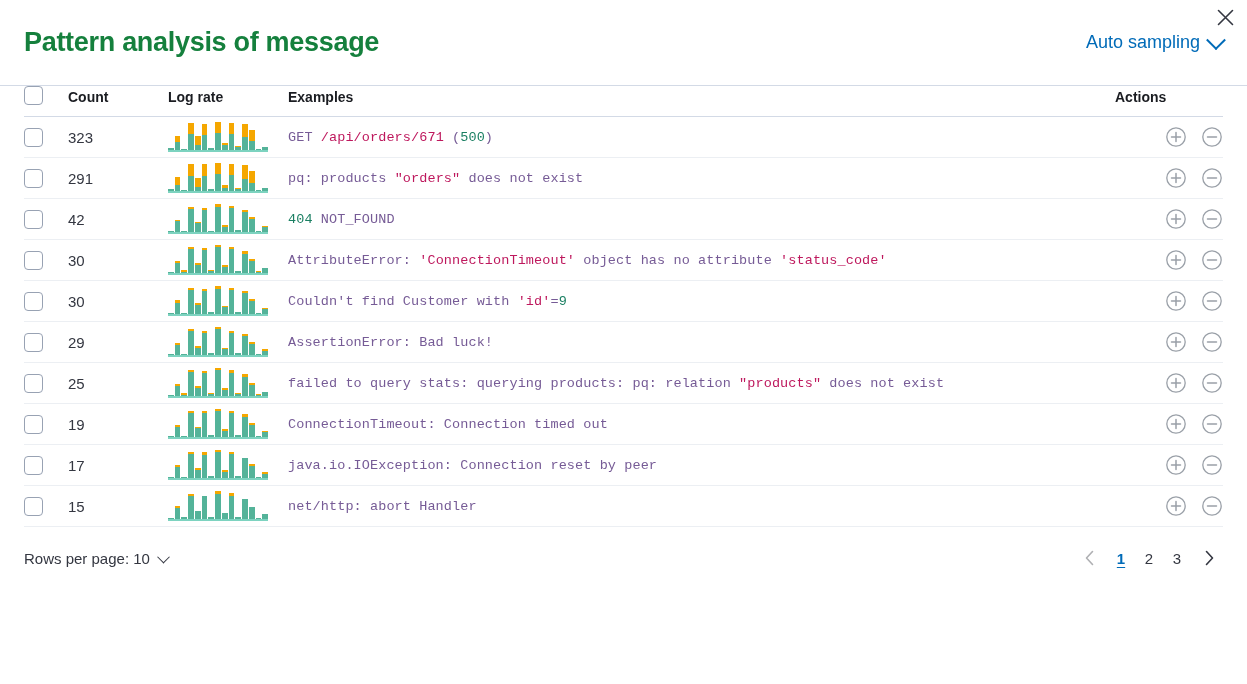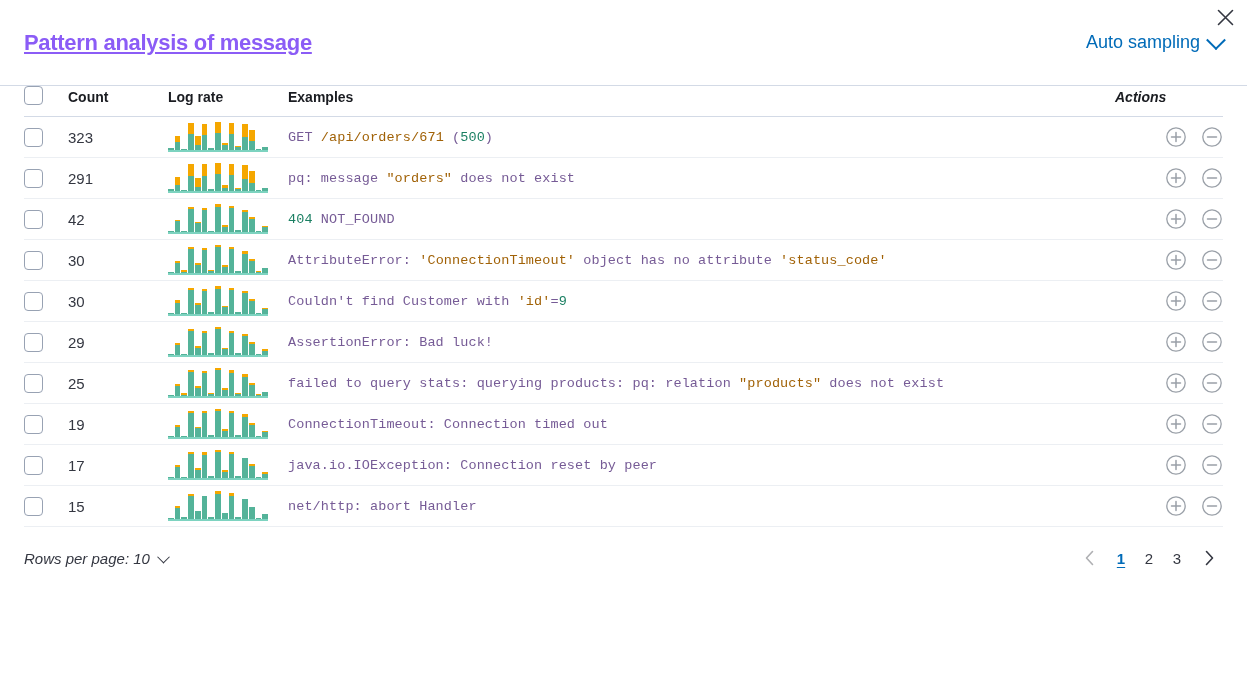--- a/index.html
+++ b/index.html
@@ -20,26 +20,25 @@
     display: flex;
     align-items: center;
     padding: 0 24px;
   }
   .title-group {
     display: flex;
     align-items: center;
     gap: 16px;
   }
   .page-title {
-    font-size: 22px;
+    font-size: 27px;
     font-weight: 700;
     letter-spacing: -0.3px;
-    color: #8b5cf6;
+    color: #15803d;
     white-space: nowrap;
-    text-decoration: underline;
   }
   .badge-tech-preview {
     border: 1px solid #d3dae6;
     border-radius: 20px;
     padding: 6px 16px 7px;
     font-size: 12px;
     font-weight: 700;
     letter-spacing: 0.4px;
     color: #343741;
     line-height: 1;
@@ -108,21 +107,21 @@
     padding: 0;
     height: 41px;
     vertical-align: middle;
   }
   .col-check { width: 44px; }
   .col-count { width: 100px; }
   .col-rate  { width: 120px; }
   .col-ex    { width: auto; }
   .col-act   { width: 108px; }
 
-  .th-actions { text-align: right; padding-right: 8px !important; font-style: italic; }
+  .th-actions { text-align: right; padding-right: 8px !important; }
 
   
   .cbx {
     width: 19px; height: 19px;
     border: 1px solid #98a2b3;
     border-radius: 4px;
     background: #fff;
     display: block;
     cursor: pointer;
     padding: 0;
@@ -155,21 +154,21 @@
 
   
   .ex-cell {
     font-family: "Liberation Mono", monospace;
     font-size: 13.5px;
     color: #765b96;
     white-space: nowrap;
     letter-spacing: 0.1px;
   }
   .tk-plain { color: #765b96; }
-  .tk-str   { color: #a16207; }
+  .tk-str   { color: #be185d; }
   .tk-num   { color: #1a7f62; }
 
   
   .actions-cell { text-align: right; padding-right: 6px; }
   .act-btn {
     background: none; border: none; padding: 0;
     margin-left: 14px;
     cursor: pointer;
     width: 22px; height: 22px;
     vertical-align: middle;
@@ -184,21 +183,20 @@
   }
   .rows-per-page {
     display: flex;
     align-items: center;
     gap: 9px;
     font-size: 15px;
     color: #343741;
     background: none; border: none; padding: 0;
     font-family: inherit;
     cursor: pointer;
-    font-style: italic;
   }
   .chev-sm {
     width: 9px; height: 9px;
     border-right: 1.7px solid #343741;
     border-bottom: 1.7px solid #343741;
     transform: rotate(45deg) translate(-1px,-1px);
     display: inline-block;
   }
   .pager {
     margin-left: auto;
@@ -399,21 +397,21 @@
                 <div class="seg-bot" style="height: 8.16667px;"></div>
               </div>
               <div class="bar">
                 <div class="seg-bot" style="height: 0.875px;"></div>
               </div>
               <div class="bar">
                 <div class="seg-bot" style="height: 2.91667px;"></div>
               </div>
             </div>
           </td>
-          <td class="ex-cell"><span class="tk-plain">pq: message </span><span class="tk-str">"orders"</span><span class="tk-plain"> does not exist</span></td>
+          <td class="ex-cell"><span class="tk-plain">pq: products </span><span class="tk-str">"orders"</span><span class="tk-plain"> does not exist</span></td>
           <td class="actions-cell"><button class="act-btn"><svg width="22" height="22" viewBox="0 0 22 22">
                 <circle cx="11" cy="11" r="9.2" fill="none" stroke="#9aa0a8" stroke-width="1.3"></circle>
                 <path d="M11 6.5v9M6.5 11h9" stroke="#9aa0a8" stroke-width="1.5" stroke-linecap="round"></path>
               </svg></button><button class="act-btn"><svg width="22" height="22" viewBox="0 0 22 22">
                 <circle cx="11" cy="11" r="9.2" fill="none" stroke="#9aa0a8" stroke-width="1.3"></circle>
                 <path d="M6.5 11h9" stroke="#9aa0a8" stroke-width="1.5" stroke-linecap="round"></path>
               </svg></button></td>
         </tr>
         <tr>
           <td>

